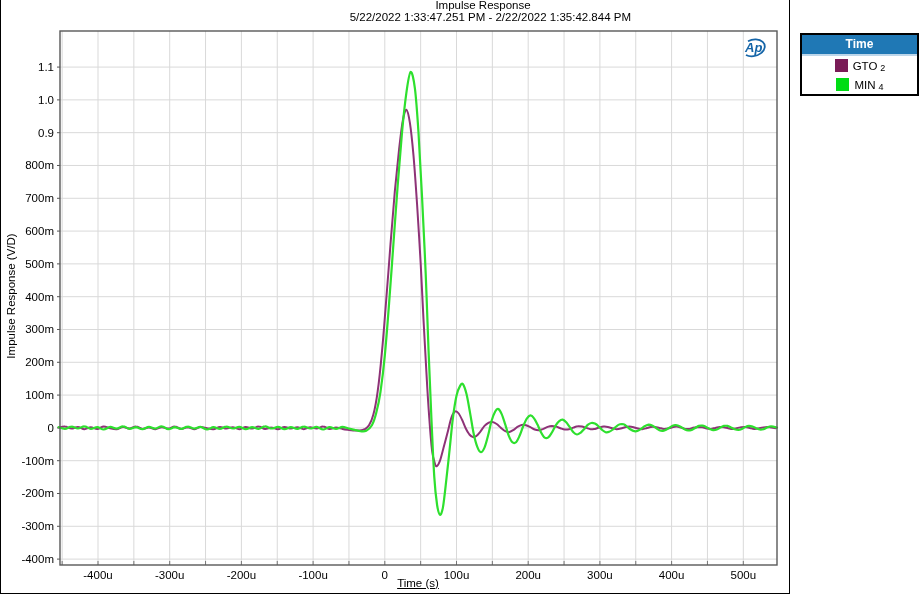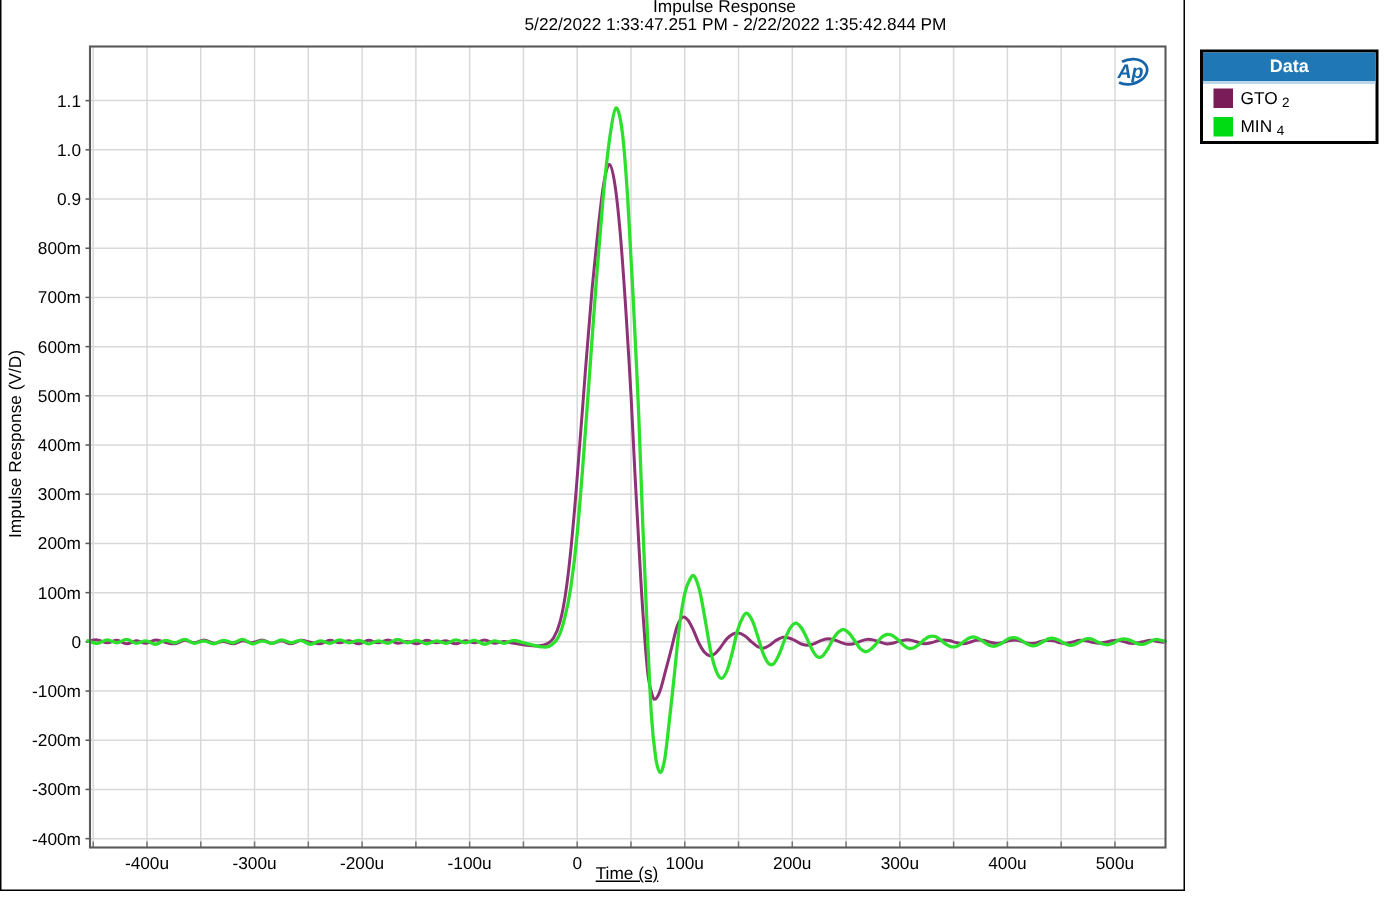--- a/index.html
+++ b/index.html
@@ -20,21 +20,21 @@
   .x-axis-title { position:absolute; left:417px; top:579px; transform:translateX(-50%);
                   font-size:11.5px; white-space:nowrap;text-decoration:underline; }
 
   svg#chart-svg { position:absolute; left:0; top:0; }
 
   
   .legend { position:absolute; left:800px; top:33px; width:119px; background:#fff;
             border:2px solid #000; box-sizing:border-box; }
   .legend-header { background:#1f78b5; color:#fff; font-weight:bold; text-align:center;
                    font-size:12px; padding:2px 0 3px 0; border-bottom:2px solid #bcd6ea; }
-  .legend-row { display:flex; align-items:center; padding:3px 6px 3px 7px; font-size:11.5px; cursor:default; }
+  .legend-row { display:flex; align-items:center; padding:3px 6px 3px 7px; font-size:11.5px; cursor:default;justify-content:center; }
   .swatch { width:13px; height:13px; margin-right:5px; flex:0 0 auto; }
   .legend-label { white-space:nowrap; }
   .legend-channel { font-size:9px; margin-left:3px; position:relative; top:2px; }
 
   
   .ap-logo { position:absolute; left:739px; top:36px; width:32px; height:24px; }
 </style>
 </head>
 <body>
 
@@ -150,21 +150,21 @@
   </svg>
 
 <svg class="ap-logo" viewBox="0 0 32 24">
   <g id="ap-logo-g" stroke-width="0" fill="none">
     <path id="ap-swoosh" d="M 7 19 A 11.5 8.2 -14 1 0 9 5.2" fill="none" stroke-width="1.8" stroke="#1565a8"></path>
     <text id="ap-text" x="6" y="16" font-size="13" font-weight="bold" font-style="italic" font-family="Liberation Sans, sans-serif" fill="#1565a8">Ap</text>
   </g>
 </svg>
 
 <div class="legend">
-  <div class="legend-header" style="background: rgb(31, 120, 181);">Data</div>
+  <div class="legend-header" style="background: rgb(31, 120, 181);">Time</div>
   <div class="legend-row">
     <span class="swatch" style="background: rgb(122, 28, 87);"></span>
     <span class="legend-label">GTO</span>
     <span class="legend-channel">2</span>
   </div>
   <div class="legend-row">
     <span class="swatch" style="background: rgb(0, 220, 20);"></span>
     <span class="legend-label">MIN</span>
     <span class="legend-channel">4</span>
   </div>

